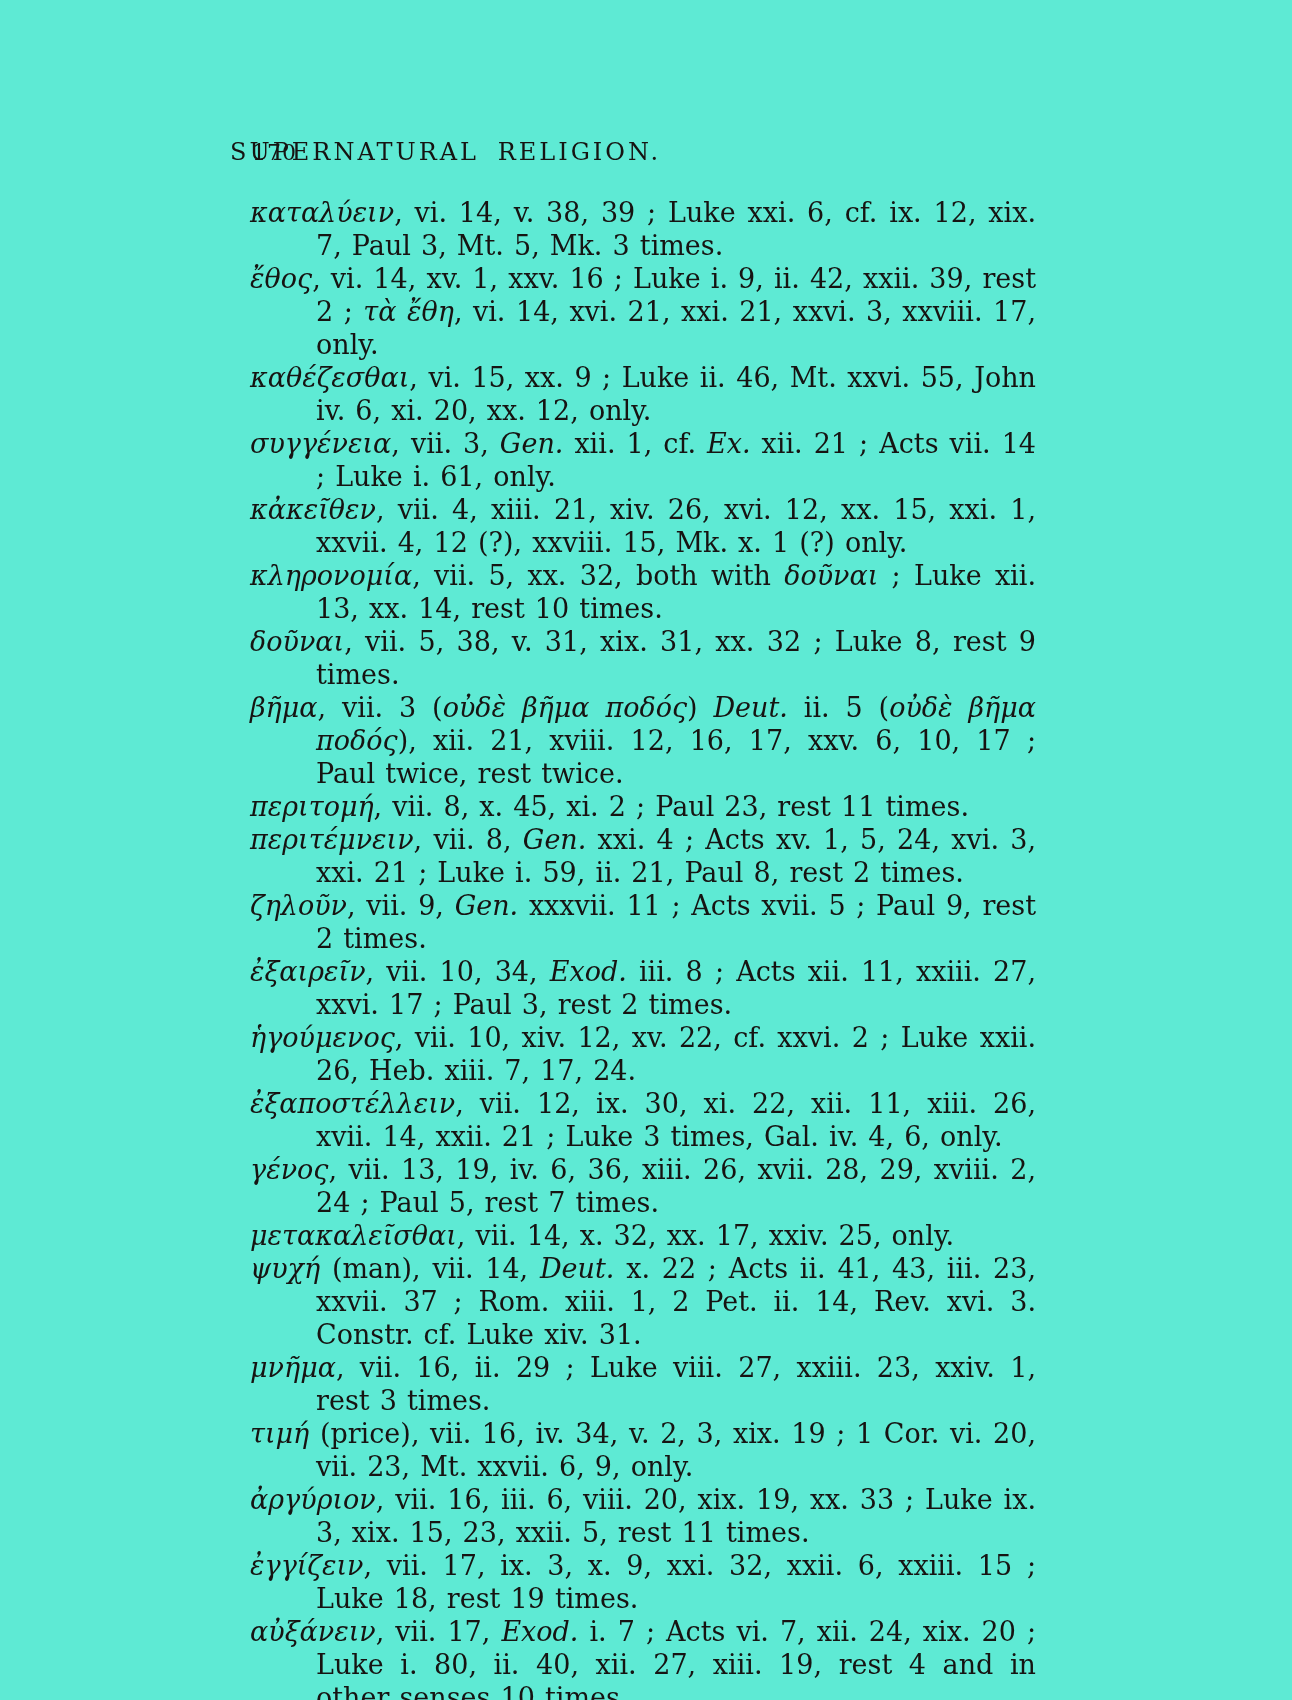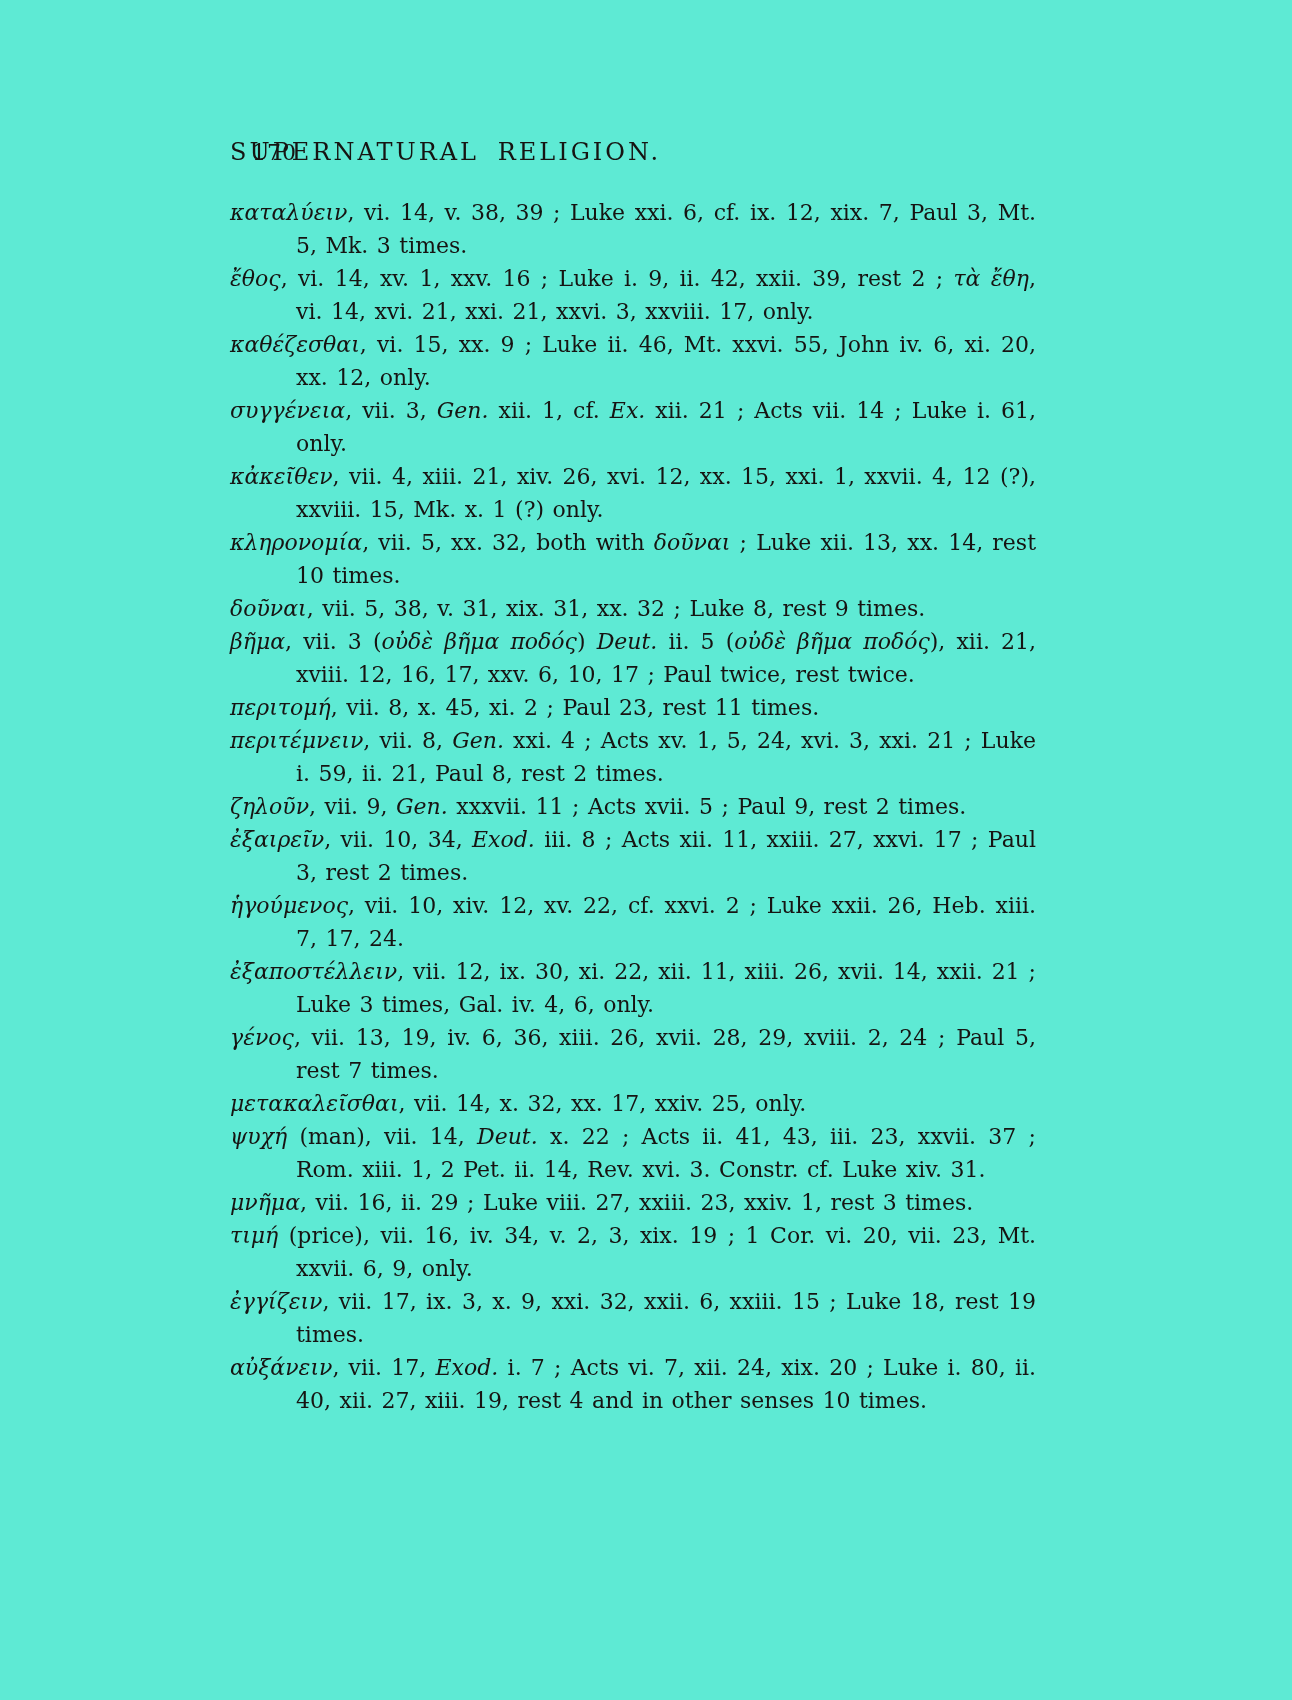--- a/index.html
+++ b/index.html
@@ -41,26 +41,27 @@
     letter-spacing: 3px;
     word-spacing: 8px;
   }
   .body-column {
     position: absolute;
     top: 196px;
     left: 230px;
     width: 806px;
   }
   .entry {
-    font-size: 22px;
+    font-size: 27px;
     line-height: 33px;
     padding-left: 66px;
     text-indent: -66px;
     text-align: justify;
     word-spacing: 1.5px;
+    margin-left: 20px;
   }
   .gk {
     font-style: italic;
   }
 </style>
 </head>
 <body>
 
 <div class="page">
   <div class="header">
@@ -80,16 +81,17 @@
       <div class="entry"><span class="gk">περιτέμνειν</span><span>, vii. 8, </span><span class="gk">Gen.</span><span> xxi. 4 ; Acts xv. 1, 5, 24, xvi. 3, xxi. 21 ; Luke i. 59, ii. 21, Paul 8, rest 2 times.</span></div>
       <div class="entry"><span class="gk">ζηλοῦν</span><span>, vii. 9, </span><span class="gk">Gen.</span><span> xxxvii. 11 ; Acts xvii. 5 ; Paul 9, rest 2 times.</span></div>
       <div class="entry"><span class="gk">ἐξαιρεῖν</span><span>, vii. 10, 34, </span><span class="gk">Exod.</span><span> iii. 8 ; Acts xii. 11, xxiii. 27, xxvi. 17 ; Paul 3, rest 2 times.</span></div>
       <div class="entry"><span class="gk">ἡγούμενος</span><span>, vii. 10, xiv. 12, xv. 22, cf. xxvi. 2 ; Luke xxii. 26, Heb. xiii. 7, 17, 24.</span></div>
       <div class="entry"><span class="gk">ἐξαποστέλλειν</span><span>, vii. 12, ix. 30, xi. 22, xii. 11, xiii. 26, xvii. 14, xxii. 21 ; Luke 3 times, Gal. iv. 4, 6, only.</span></div>
       <div class="entry"><span class="gk">γένος</span><span>, vii. 13, 19, iv. 6, 36, xiii. 26, xvii. 28, 29, xviii. 2, 24 ; Paul 5, rest 7 times.</span></div>
       <div class="entry"><span class="gk">μετακαλεῖσθαι</span><span>, vii. 14, x. 32, xx. 17, xxiv. 25, only.</span></div>
       <div class="entry"><span class="gk">ψυχή</span><span> (man), vii. 14, </span><span class="gk">Deut.</span><span> x. 22 ; Acts ii. 41, 43, iii. 23, xxvii. 37 ; Rom. xiii. 1, 2 Pet. ii. 14, Rev. xvi. 3. Constr. cf. Luke xiv. 31.</span></div>
       <div class="entry"><span class="gk">μνῆμα</span><span>, vii. 16, ii. 29 ; Luke viii. 27, xxiii. 23, xxiv. 1, rest 3 times.</span></div>
       <div class="entry"><span class="gk">τιμή</span><span> (price), vii. 16, iv. 34, v. 2, 3, xix. 19 ; 1 Cor. vi. 20, vii. 23, Mt. xxvii. 6, 9, only.</span></div>
+      <div class="entry"><span class="gk">ἀργύριον</span><span>, vii. 16, iii. 6, viii. 20, xix. 19, xx. 33 ; Luke ix. 3, xix. 15, 23, xxii. 5, rest 11 times.</span></div>
       <div class="entry"><span class="gk">ἐγγίζειν</span><span>, vii. 17, ix. 3, x. 9, xxi. 32, xxii. 6, xxiii. 15 ; Luke 18, rest 19 times.</span></div>
       <div class="entry"><span class="gk">αὐξάνειν</span><span>, vii. 17, </span><span class="gk">Exod.</span><span> i. 7 ; Acts vi. 7, xii. 24, xix. 20 ; Luke i. 80, ii. 40, xii. 27, xiii. 19, rest 4 and in other senses 10 times.</span></div>
     </div>
 </div>
 
 </body></html>

